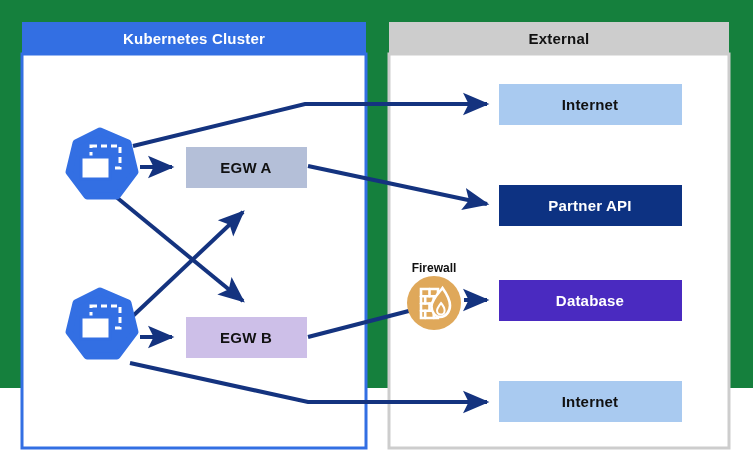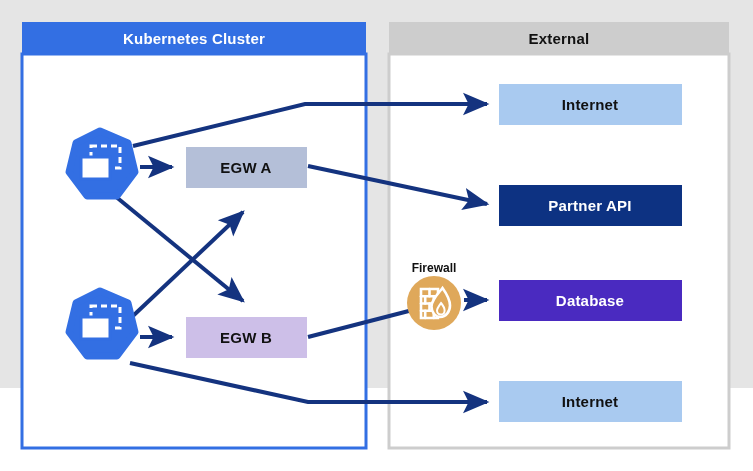--- a/index.html
+++ b/index.html
@@ -10,21 +10,21 @@
   body {
     width: 753px;
     height: 471px;
     font-family: "Liberation Sans", sans-serif;
     overflow: hidden;
   }
   #diagram-root {
     position: relative;
     width: 753px;
     height: 388px;
-    background: #e5e5e5;
+    background: #15803d;
   }
   #diagram-svg {
     position: absolute;
     top: 0;
     left: 0;
     width: 753px;
     height: 471px;
   }
   .panel-title {
     font-weight: bold;

